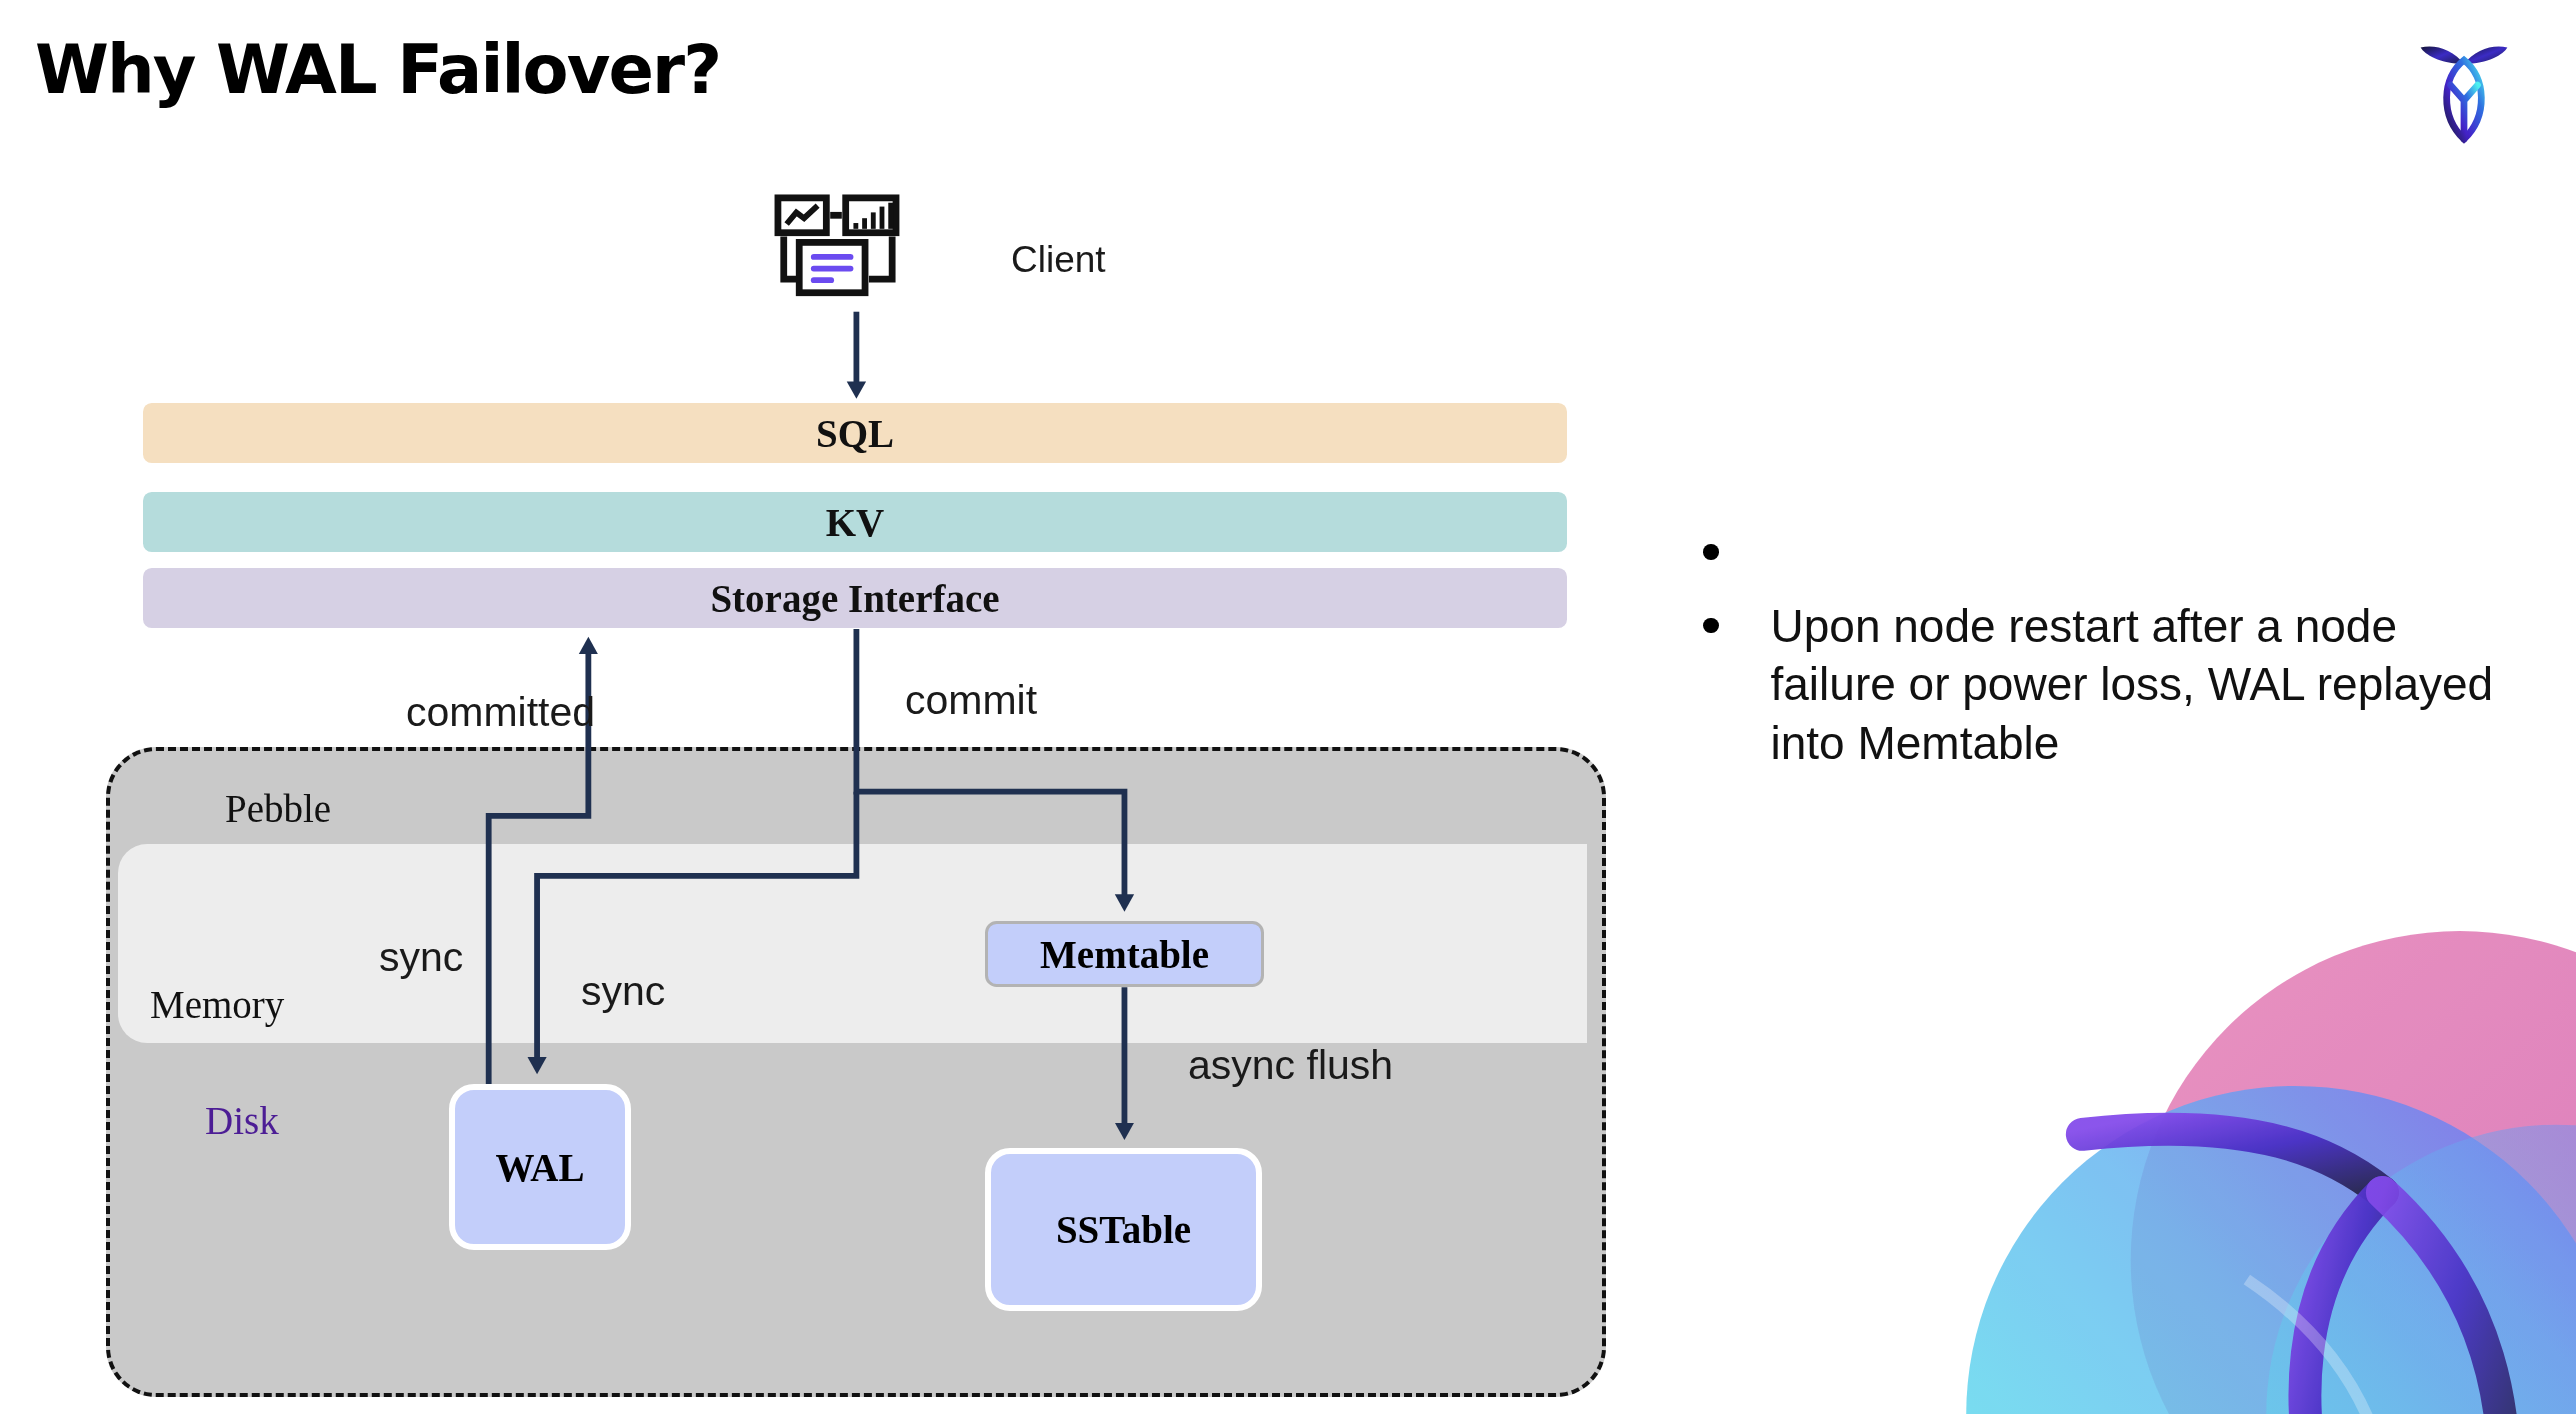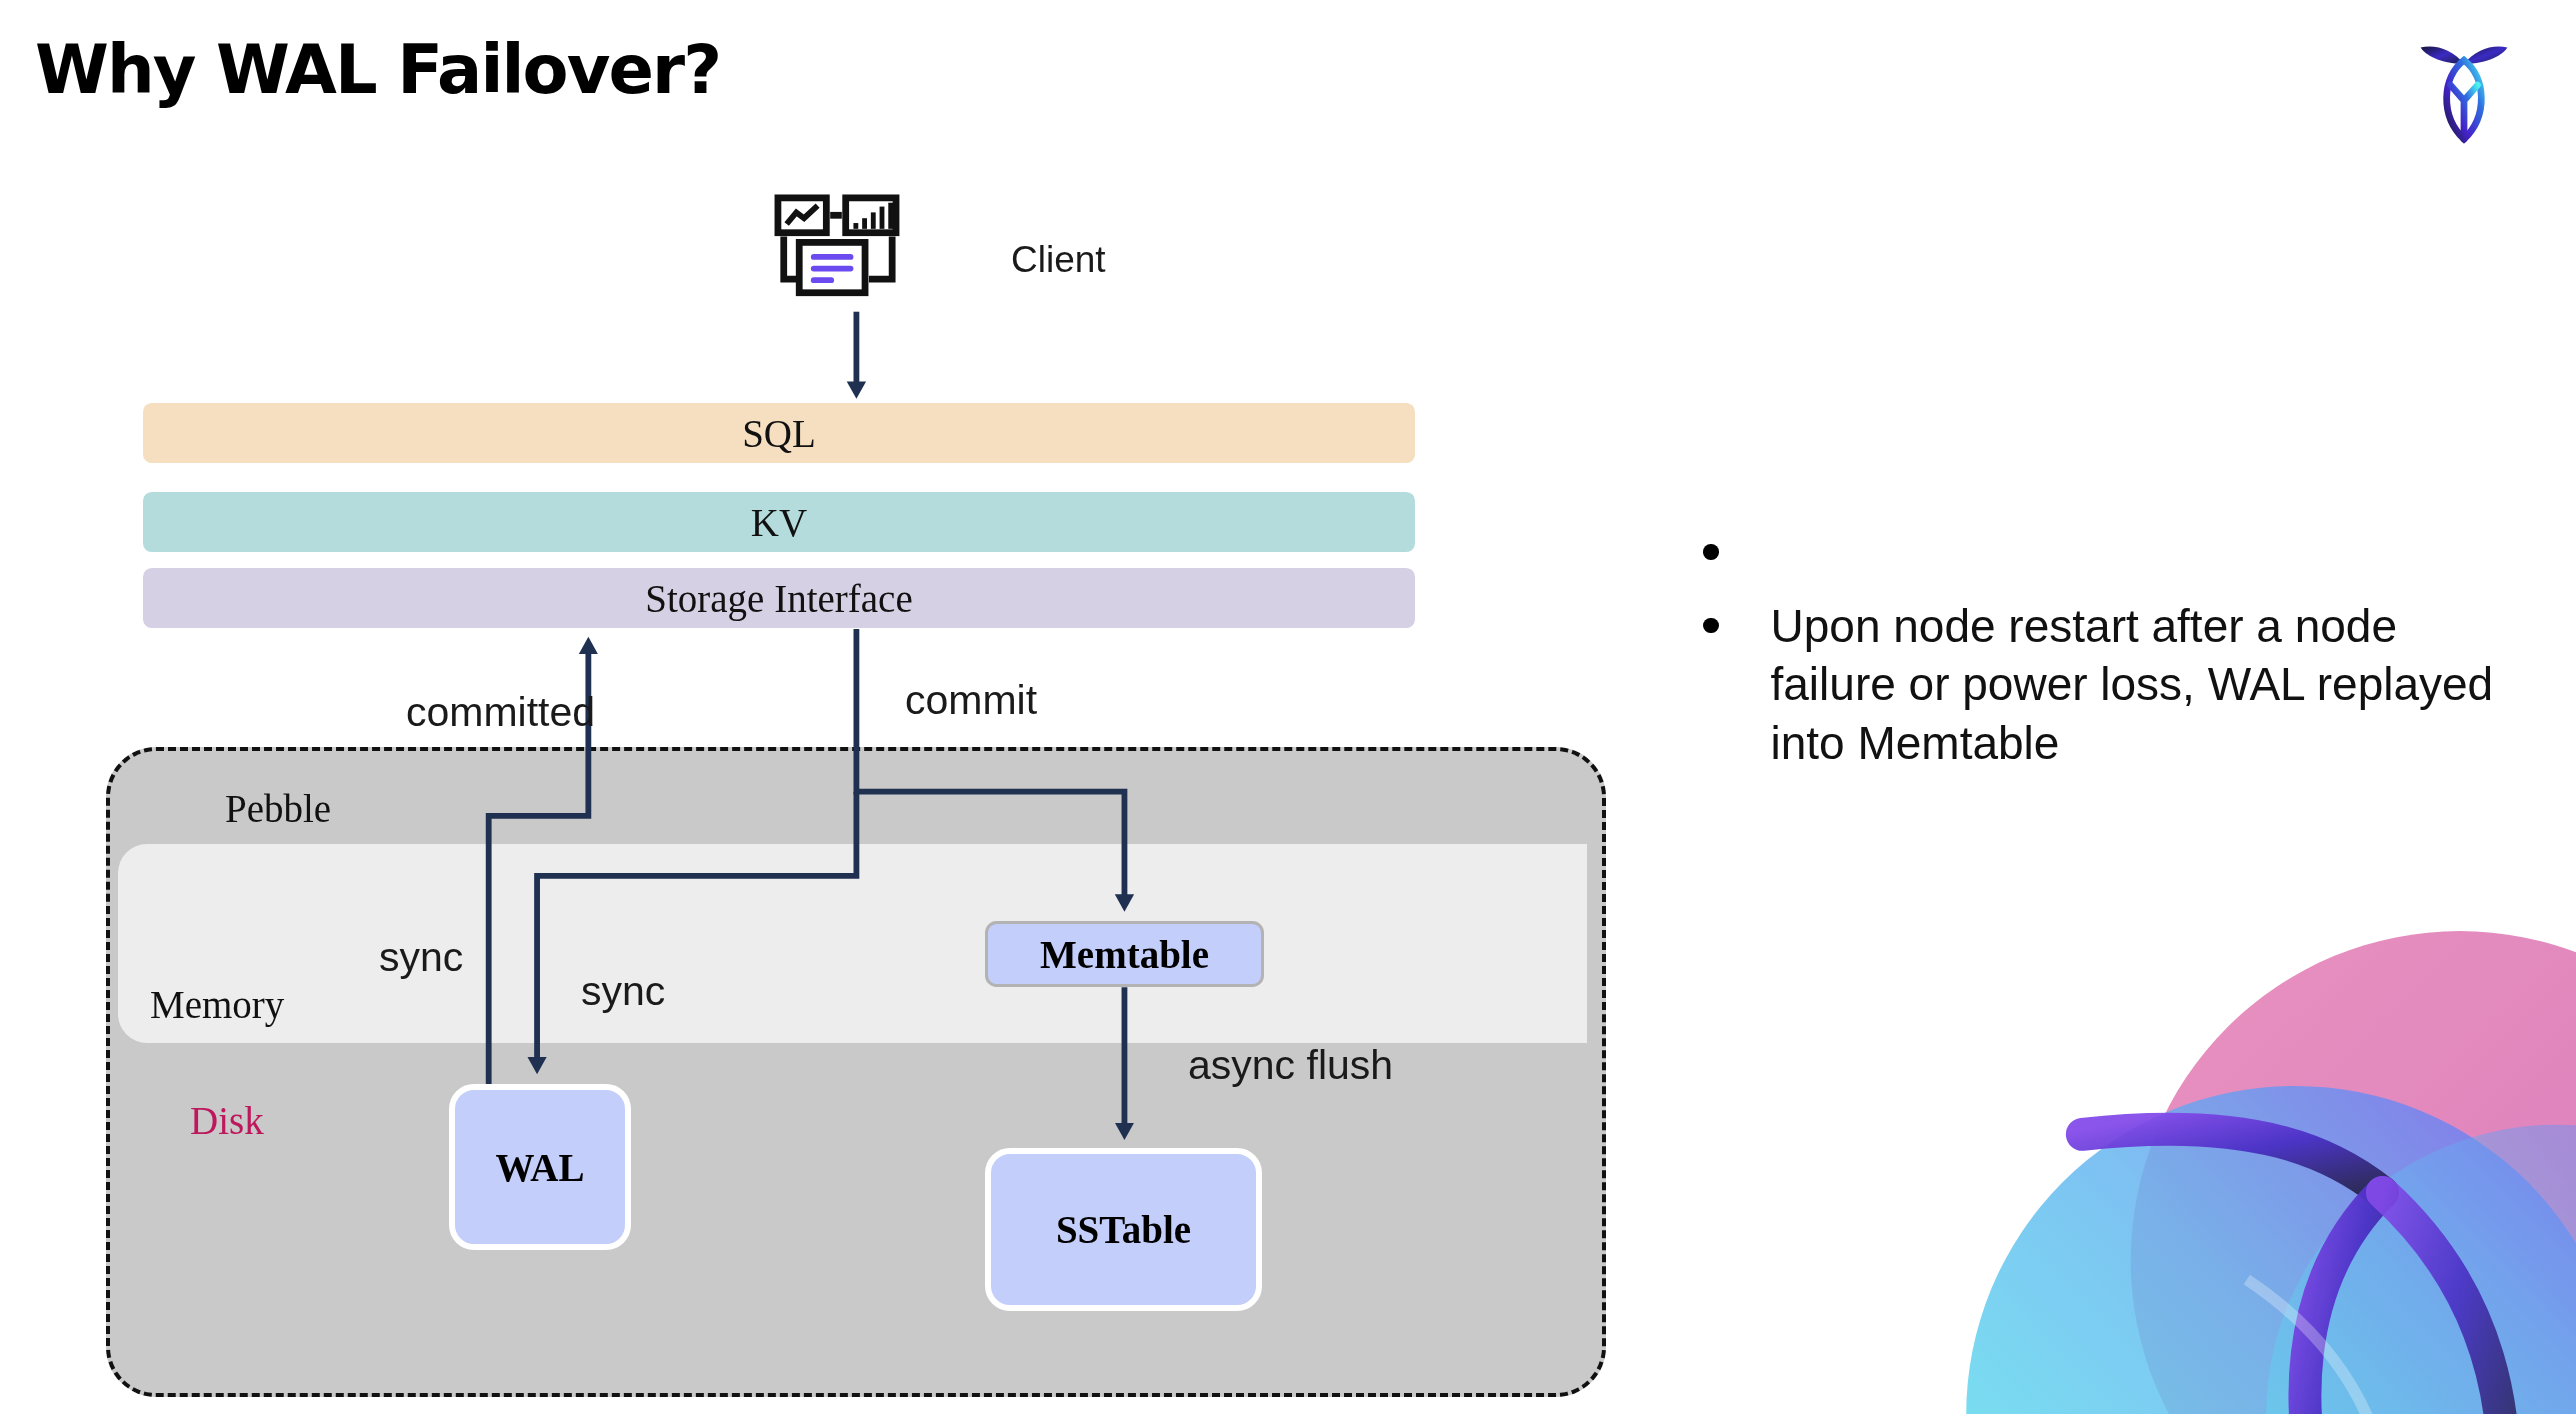--- a/index.html
+++ b/index.html
@@ -62,29 +62,30 @@
     top: 223px;
     font-size: 37px;
     color: #1a1a1a;
     margin-top: 16px;
   }
 
   
   .layer-bar {
     position: absolute;
     left: 143px;
-    width: 1272px;
+    width: 1424px;
     height: 60px;
     border-radius: 8.7px;
     display: flex;
     align-items: center;
     justify-content: center;
     font-family: "Liberation Serif", serif;
     font-size: 39px;
     color: #111111;
+    font-weight: bold;
   }
   #bar-sql { top: 403px; }
   #bar-kv  { top: 492px; }
   #bar-storage { top: 568px; }
 
   
   #pebble-box {
     position: absolute;
     left: 106px;
     top: 747px;
@@ -115,25 +116,25 @@
   #memory-label {
     position: absolute;
     left: 150px;
     top: 982px;
     font-family: "Liberation Serif", serif;
     font-size: 39px;
     color: #111111;
   }
   #disk-label {
     position: absolute;
-    left: 190px;
+    left: 205px;
     top: 1098px;
     font-family: "Liberation Serif", serif;
     font-size: 39px;
-    color: #be185d;
+    color: #4c1d95;
   }
 
   
   .node-box {
     position: absolute;
     display: flex;
     align-items: center;
     justify-content: center;
     font-family: "Liberation Serif", serif;
     font-weight: 700;

